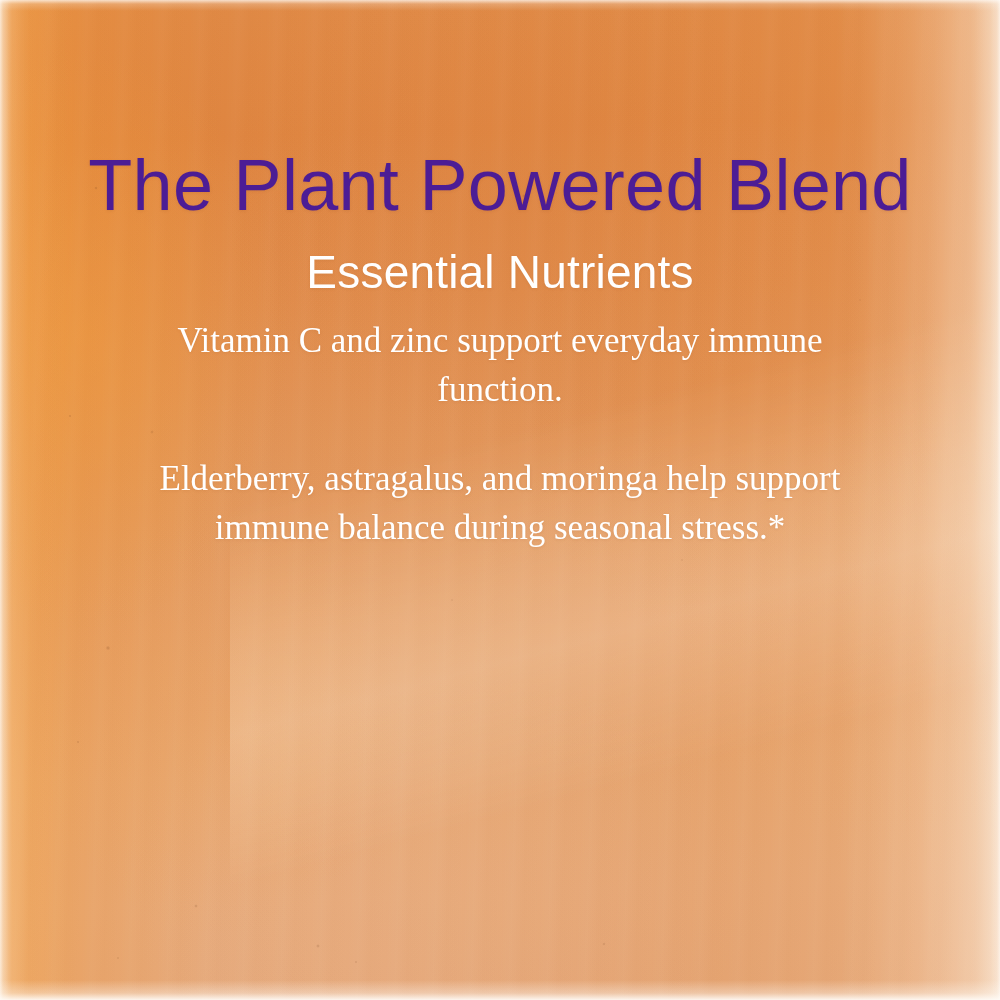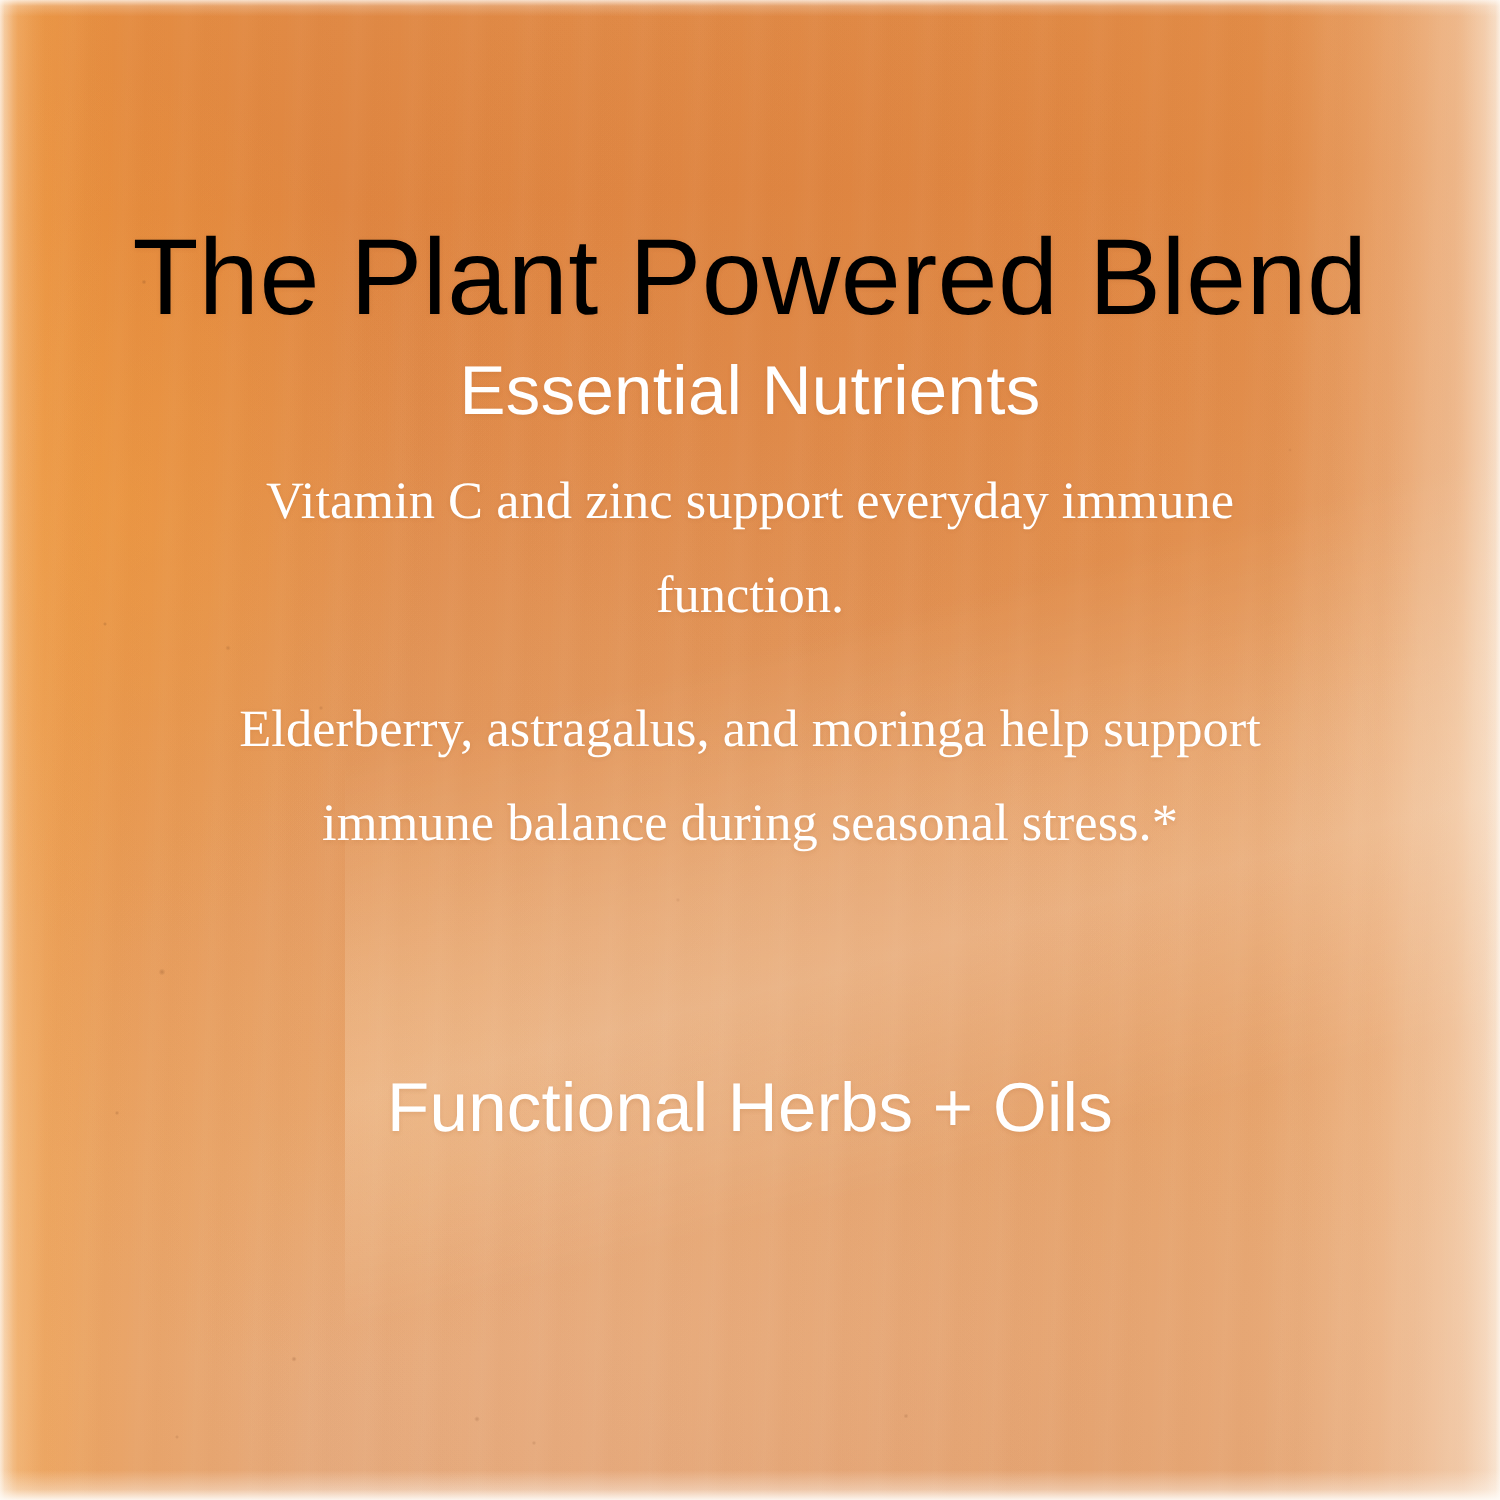--- a/index.html
+++ b/index.html
@@ -159,50 +159,50 @@
   .title {
     position: absolute;
     left: 0;
     right: 0;
     top: 94px;
     font-family: "Liberation Sans", sans-serif;
     font-weight: 300;
     font-size: 72px;
     line-height: 86px;
     letter-spacing: 0.3px;
-    color: #000000;
+    color: #4c1d95;
     text-shadow: 0 1px 3px rgba(160,84,34,0.18);
   }
 
   .section {
     position: absolute;
     left: 0;
     right: 0;
   }
 
   .section-1 { top: 228px; }
   .section-2 { top: 440px; }
   .section-3 { top: 706px; }
 
   .section-heading {
     font-family: "Liberation Sans", sans-serif;
     font-weight: 300;
     font-size: 46px;
     line-height: 56px;
     letter-spacing: 0.2px;
     color: #ffffff;
-    margin: 4px;
+    margin: 16px;
     text-shadow: 0 1px 3px rgba(160,84,34,0.16);
   }
 
   .section-body {
     font-family: "Liberation Serif", serif;
     font-weight: 400;
     font-size: 35px;
-    line-height: 63px;
+    line-height: 49px;
     color: #ffffff;
     margin: 14px auto 0 auto;
     max-width: 740px;
     text-shadow: 0 1px 3px rgba(160,84,34,0.16);
   }
 
   .section-1 .section-body { max-width: 700px; }
   .section-2 .section-body { max-width: 760px; font-family: Liberation Serif, serif; }
   .section-3 .section-body { max-width: 790px; }
 </style>
@@ -228,17 +228,16 @@
     <div class="section section-1">
       <h2 class="section-heading">Essential Nutrients</h2>
       <p class="section-body">Vitamin C and zinc support everyday immune function.</p>
     </div>
 
     <div class="section section-2">
       <p class="section-body">Elderberry, astragalus, and moringa help support immune balance during seasonal stress.*</p>
     </div>
 
     <div class="section section-3">
-      <h2 class="section-heading">Functional Herbs + Oils</h2>
     </div>
 
   </div>
 </div>
 
 </body></html>

